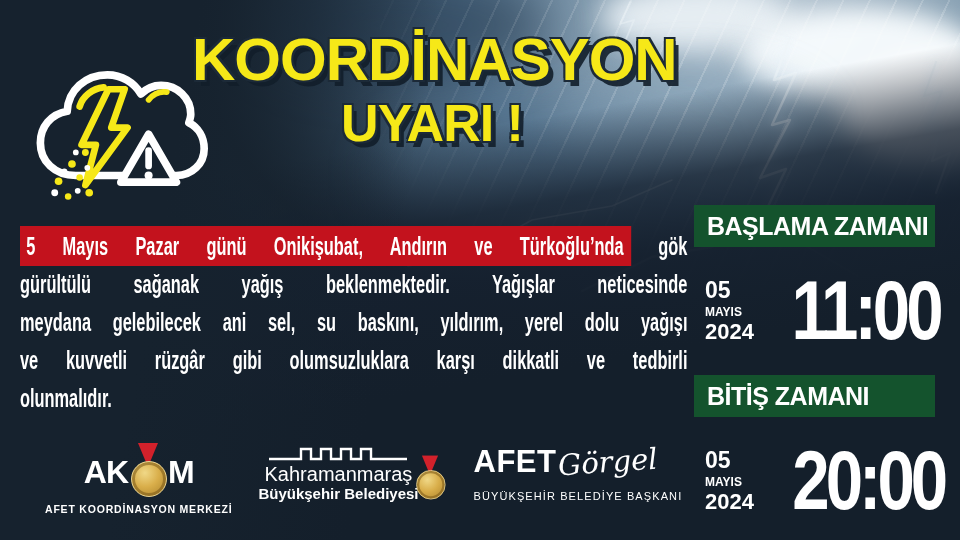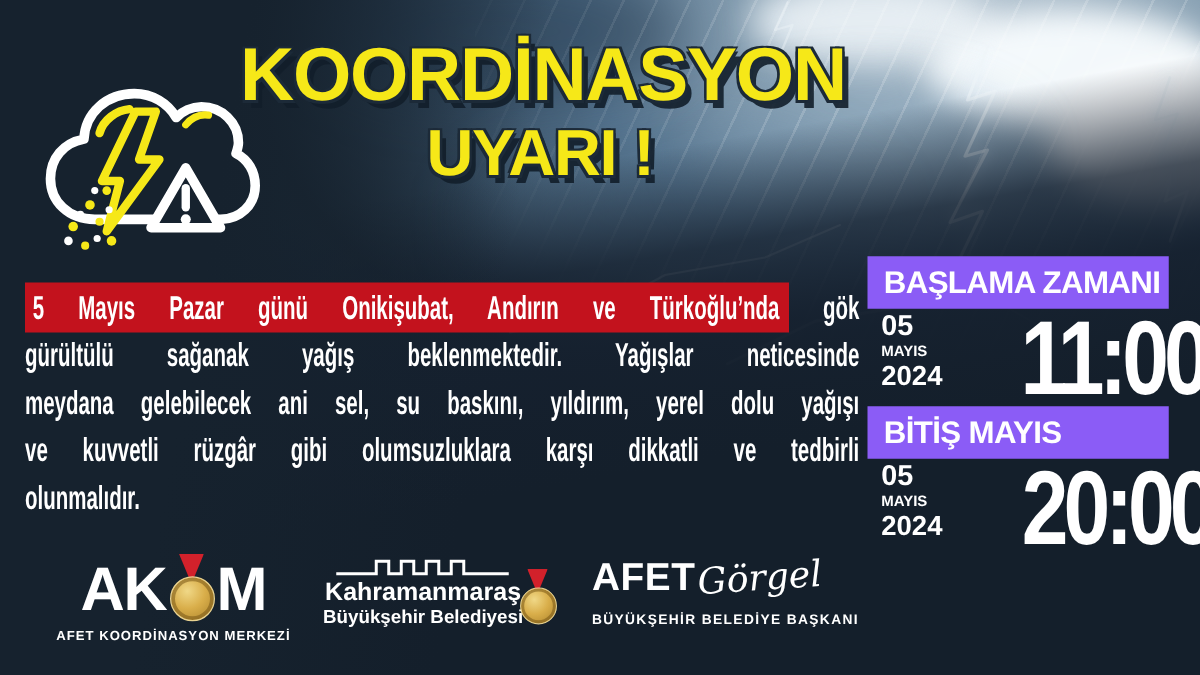--- a/index.html
+++ b/index.html
@@ -45,53 +45,53 @@
   
   .warning{position:absolute;left:20px;top:227px;width:1080px;
            transform:scaleX(0.618);transform-origin:top left;
            color:#fff;font-weight:bold;font-size:26.5px;}
   .wline{height:38px;line-height:38px;text-align:justify;text-align-last:justify;white-space:nowrap;}
   .wline.last{text-align-last:left;}
   .hl{background:#c3121d;padding:5px 12px 5px 10px;}
 
   
   .schedule{position:absolute;top:205px;right:25px;width:241px;color:#fff;}
-  .banner{height:42px;line-height:43px;background:#8b5cf6;color:#fff;font-weight:bold;
+  .banner{height:42px;line-height:43px;background:#14532d;color:#fff;font-weight:bold;
           font-size:25px;letter-spacing:-.5px;padding-left:13px;white-space:nowrap;}
-  .srow{display:flex;align-items:flex-start;height:78px;padding-left:11px;gap:25px;}
+  .srow{display:flex;align-items:center;height:128px;padding-left:11px;}
   .date{font-weight:bold;line-height:1.18;}
   .d-day{font-size:23px;}
   .d-month{font-size:12px;}
   .d-year{font-size:22px;}
   .time{margin-left:auto;font-size:84px;font-weight:bold;letter-spacing:-5px;line-height:.95;
         transform:scaleX(.8);transform-origin:center right;padding-right:2px;}
 
   
   .footer{position:absolute;left:45px;top:444px;display:flex;align-items:flex-start;}
   .akom{display:flex;flex-direction:column;align-items:center;}
   .akom-row{display:flex;align-items:center;height:56px;}
-  .akom-txt{color:#fff;font-weight:bold;font-size:49px;letter-spacing:-1px;line-height:1;}
+  .akom-txt{color:#fff;font-weight:bold;font-size:32px;letter-spacing:-1px;line-height:1;}
   .medal-wrap{position:relative;width:38px;height:58px;margin:0 1px;}
   .ribbon{position:absolute;left:9px;top:0;width:20px;height:24px;background:#d2212b;
           clip-path:polygon(0 0,100% 0,50% 100%);}
   .medal{position:absolute;left:2px;top:18px;width:34px;height:34px;border-radius:50%;
          background:radial-gradient(circle at 38% 32%, #f0d887 0%, #d9ae4a 45%, #a87f28 100%);
          border:1px solid #e9d391;box-shadow:inset 0 0 0 3px rgba(120,88,24,.55);}
   .akom-caption{color:#fff;font-weight:bold;font-size:10.5px;letter-spacing:.8px;margin-top:3px;white-space:nowrap;}
   .muni{margin-left:26px;display:flex;align-items:flex-start;}
   .muni-col{display:flex;flex-direction:column;align-items:center;}
-  .muni-name{color:#fff;font-weight:bold;font-size:20px;line-height:1.05;margin-top:2px;}
+  .muni-name{color:#fff;font-weight:normal;font-size:20px;line-height:1.05;margin-top:2px;}
   .muni-sub{color:#fff;font-weight:bold;font-size:15px;line-height:1.15;}
   .muni .medal-wrap{transform:scale(.82);margin-left:-8px;margin-top:6px;}
   .mayor{margin-left:24px;display:flex;flex-direction:column;}
   .mayor-row{display:flex;align-items:baseline;height:42px;}
   .mayor-first{color:#fff;font-weight:bold;font-size:31px;letter-spacing:.5px;}
   .mayor-last{color:#fff;font-size:29px;font-style:italic;font-family:"DejaVu Serif", serif;
               transform:rotate(-4deg);margin-left:2px;}
-  .mayor-caption{color:#fff;font-weight:bold;font-size:11px;letter-spacing:1.1px;margin-top:4px;white-space:nowrap;}
+  .mayor-caption{color:#fff;font-weight:normal;font-size:11px;letter-spacing:1.1px;margin-top:4px;white-space:nowrap;}
 </style>
 </head>
 <body>
 
 <div class="poster">
 
   <div class="sky"></div>
   <div class="cloud c1"></div>
   <div class="cloud c2"></div>
   <div class="cloud c3"></div>
@@ -150,21 +150,21 @@
   <div class="schedule">
     <div class="banner">BAŞLAMA ZAMANI</div>
     <div class="srow">
       <div class="date">
         <div class="d-day">05</div>
         <div class="d-month">MAYIS</div>
         <div class="d-year">2024</div>
       </div>
       <div class="time">11:00</div>
     </div>
-    <div class="banner">BİTİŞ MAYIS</div>
+    <div class="banner">BİTİŞ ZAMANI</div>
     <div class="srow">
       <div class="date">
         <div class="d-day">05</div>
         <div class="d-month">MAYIS</div>
         <div class="d-year">2024</div>
       </div>
       <div class="time">20:00</div>
     </div>
   </div>
 

